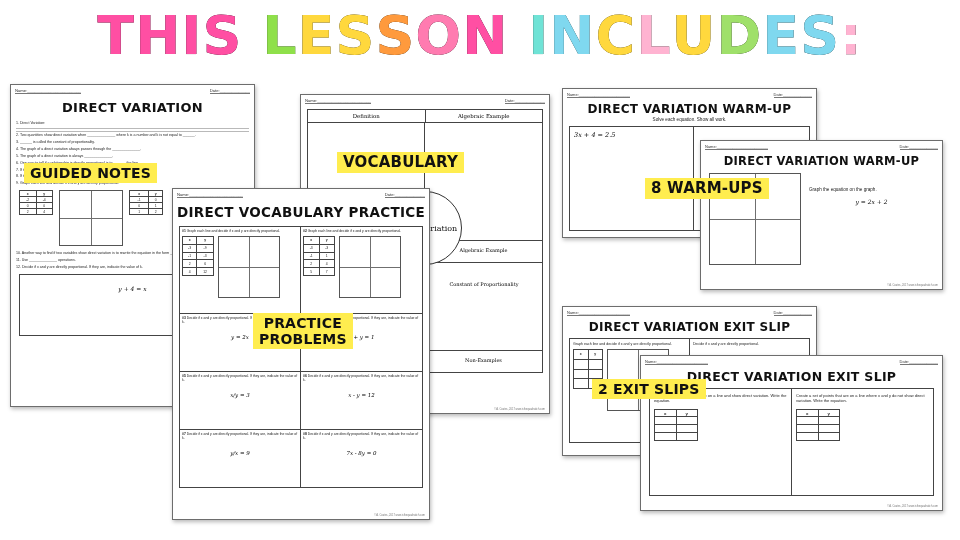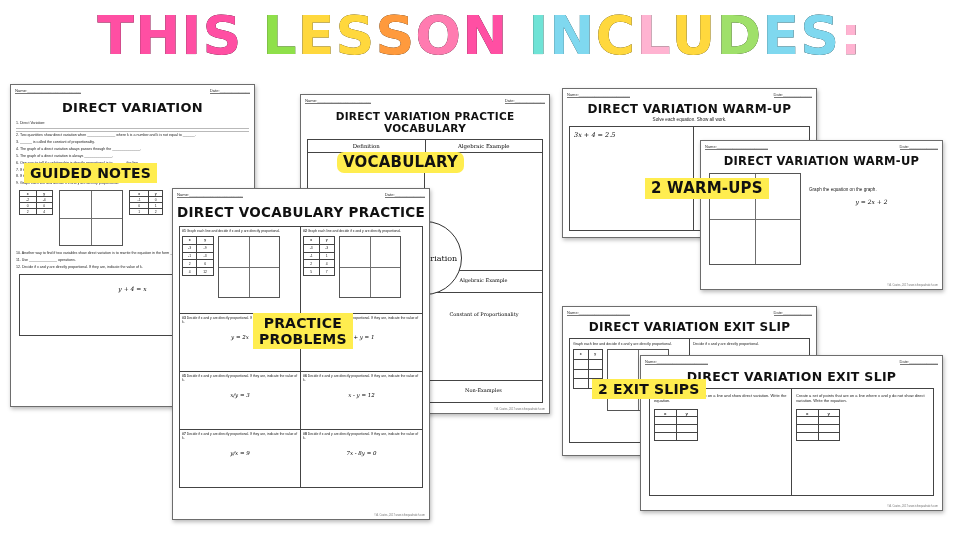--- a/index.html
+++ b/index.html
@@ -177,21 +177,20 @@
     <div style="font-size:6px; text-align:center; margin-top:10px; font-family:'DejaVu Serif', serif; font-style:italic;">y + 4 = x</div>
   </div>
   <div class="footer">©A. Coates, 2017 www.isthequadratich.com</div>
 </div>
 
 <div class="page" style="left:300px; top:94px; width:250px; height:320px;">
   <div class="nameline">
     <span style="font-size:4.2px;">Name:_______________________</span>
     <span style="font-size:4.2px;">Date:_____________</span>
   </div>
-  <div class="wtitle" style="font-size:10.5px; margin-top:6px;">DIRECT VARIATION PRACTICE VOCABULARY</div>
 
   <div style="display:flex; margin:5px 6px 0 6px;">
     <div class="box" style="flex:1; text-align:center; font-size:5.4px; padding:3px 0; font-family:'DejaVu Serif', serif;">Definition</div>
     <div class="box" style="flex:1; text-align:center; font-size:5.4px; padding:3px 0; font-family:'DejaVu Serif', serif; border-left:none;">Algebraic Example</div>
   </div>
 
   <div style="position:relative; margin:0 6px; height:250px;">
     <div class="box" style="position:absolute; left:0; top:0; width:50%; height:118px; border-top:none;"></div>
     <div class="box" style="position:absolute; left:50%; top:0; width:50%; height:118px; border-top:none; border-left:none;"></div>
     <div class="box" style="position:absolute; left:0; top:118px; width:50%; height:22px; border-top:none; font-size:5px; text-align:center; padding-top:6px; font-family:'DejaVu Serif', serif;">Non-Examples</div>
@@ -442,20 +441,20 @@
             </tr>
       </tbody>
         </table>
     </div>
   </div>
   <div class="footer">©A. Coates, 2017 www.isthequadratich.com</div>
 </div>
 
 <div class="hl" style="left:24px; top:163px; font-size:14px;">GUIDED NOTES</div>
 
-<div class="hl" style="left:337px; top:152px; font-size:15px;border-radius:7px;">VOCABULARY</div>
+<div class="hl" style="left:337px; top:152px; font-size:15px;">VOCABULARY</div>
 
 <div class="hl" style="left:253px; top:313px; font-size:14px; white-space:pre-line;">PRACTICE
 PROBLEMS</div>
 
-<div class="hl" style="left:645px; top:178px; font-size:15px;">2 WARM-UPS</div>
+<div class="hl" style="left:645px; top:178px; font-size:15px;">8 WARM-UPS</div>
 
 <div class="hl" style="left:592px; top:379px; font-size:14px;">2 EXIT SLIPS</div>
 
 </body></html>

